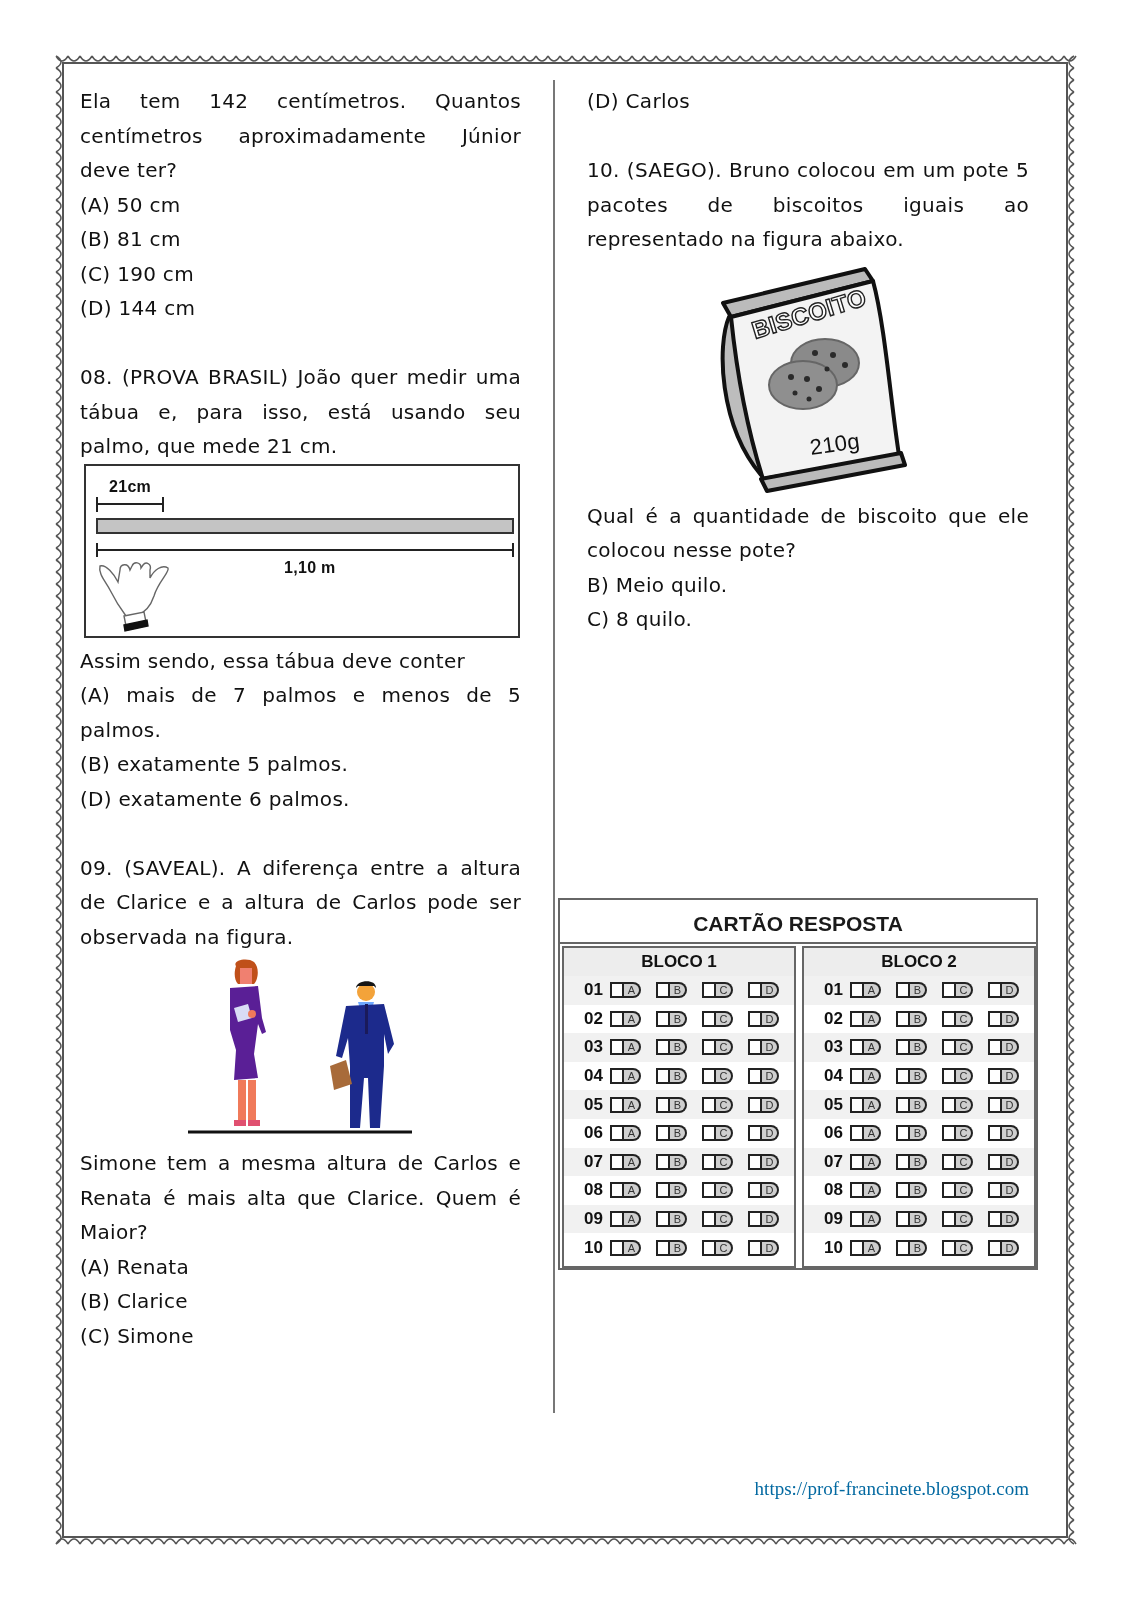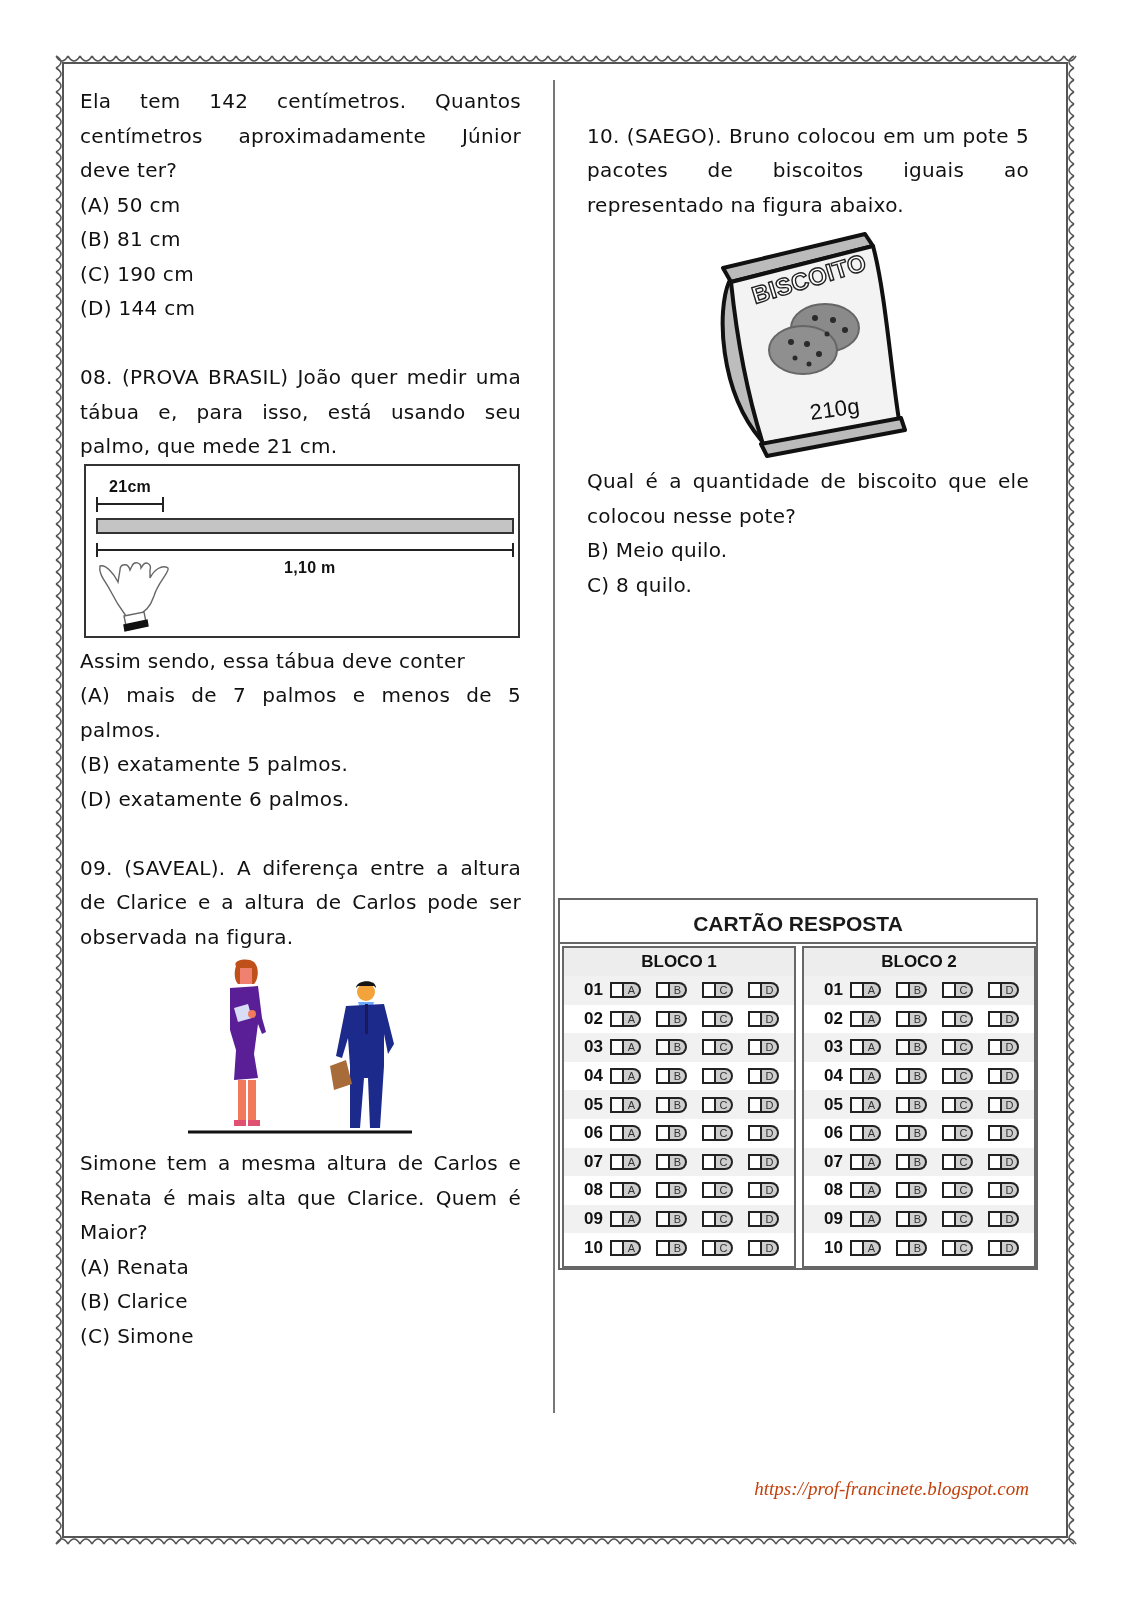--- a/index.html
+++ b/index.html
@@ -22,21 +22,21 @@
   .bloco{position:absolute;top:46px;width:234px;height:322px;border:2px solid #666;box-sizing:border-box;}
   .bloco1{left:2px;}
   .bloco2{left:242px;}
   .bloco-title{height:28px;line-height:28px;text-align:center;font-family:"Liberation Sans",sans-serif;font-weight:bold;font-size:17px;background:#ededed;}
   .row{height:28.6px;display:flex;align-items:center;padding-left:20px;}
   .row:nth-child(odd){background:#f1f1f1;}
   .rnum{font-family:"Liberation Sans",sans-serif;font-weight:bold;font-size:17px;width:32px;}
   .bubble{display:inline-flex;align-items:center;margin-right:15px;}
   .bubble .sq{width:14px;height:16px;border:2px solid #222;box-sizing:border-box;background:#fff;}
   .bubble .cap{height:16px;width:17px;border:2px solid #222;border-left:none;border-radius:0 10px 10px 0;box-sizing:border-box;background:#cfcfcf;font-family:"Liberation Sans",sans-serif;font-size:11px;line-height:12px;text-align:center;color:#333;}
-  .footer-url{position:absolute;right:102px;top:1478px;font-family:"Liberation Serif",serif;font-size:19px;color:#c2410c;font-style:italic;}
+  .footer-url{position:absolute;right:102px;top:1478px;font-family:"Liberation Serif",serif;font-size:19px;color:#0369a1;}
   svg{display:block;}
 </style>
 </head>
 <body>
 
 <svg class="frame-outer" width="1030" height="1500" viewBox="0 0 1030 1500" style="position:absolute;left:50px;top:50px;">
   <g id="scallops" fill="none" stroke="#555" stroke-width="1.5">
       <path d="M6 6 q6 10 12 0 M18 6 q6 10 12 0 M30 6 q6 10 12 0 M42 6 q6 10 12 0 M54 6 q6 10 12 0 M66 6 q6 10 12 0 M78 6 q6 10 12 0 M90 6 q6 10 12 0 M102 6 q6 10 12 0 M114 6 q6 10 12 0 M126 6 q6 10 12 0 M138 6 q6 10 12 0 M150 6 q6 10 12 0 M162 6 q6 10 12 0 M174 6 q6 10 12 0 M186 6 q6 10 12 0 M198 6 q6 10 12 0 M210 6 q6 10 12 0 M222 6 q6 10 12 0 M234 6 q6 10 12 0 M246 6 q6 10 12 0 M258 6 q6 10 12 0 M270 6 q6 10 12 0 M282 6 q6 10 12 0 M294 6 q6 10 12 0 M306 6 q6 10 12 0 M318 6 q6 10 12 0 M330 6 q6 10 12 0 M342 6 q6 10 12 0 M354 6 q6 10 12 0 M366 6 q6 10 12 0 M378 6 q6 10 12 0 M390 6 q6 10 12 0 M402 6 q6 10 12 0 M414 6 q6 10 12 0 M426 6 q6 10 12 0 M438 6 q6 10 12 0 M450 6 q6 10 12 0 M462 6 q6 10 12 0 M474 6 q6 10 12 0 M486 6 q6 10 12 0 M498 6 q6 10 12 0 M510 6 q6 10 12 0 M522 6 q6 10 12 0 M534 6 q6 10 12 0 M546 6 q6 10 12 0 M558 6 q6 10 12 0 M570 6 q6 10 12 0 M582 6 q6 10 12 0 M594 6 q6 10 12 0 M606 6 q6 10 12 0 M618 6 q6 10 12 0 M630 6 q6 10 12 0 M642 6 q6 10 12 0 M654 6 q6 10 12 0 M666 6 q6 10 12 0 M678 6 q6 10 12 0 M690 6 q6 10 12 0 M702 6 q6 10 12 0 M714 6 q6 10 12 0 M726 6 q6 10 12 0 M738 6 q6 10 12 0 M750 6 q6 10 12 0 M762 6 q6 10 12 0 M774 6 q6 10 12 0 M786 6 q6 10 12 0 M798 6 q6 10 12 0 M810 6 q6 10 12 0 M822 6 q6 10 12 0 M834 6 q6 10 12 0 M846 6 q6 10 12 0 M858 6 q6 10 12 0 M870 6 q6 10 12 0 M882 6 q6 10 12 0 M894 6 q6 10 12 0 M906 6 q6 10 12 0 M918 6 q6 10 12 0 M930 6 q6 10 12 0 M942 6 q6 10 12 0 M954 6 q6 10 12 0 M966 6 q6 10 12 0 M978 6 q6 10 12 0 M990 6 q6 10 12 0 M1002 6 q6 10 12 0 M1014 6 q6 10 12 0 M6 1494 q6 -10 12 0 M18 1494 q6 -10 12 0 M30 1494 q6 -10 12 0 M42 1494 q6 -10 12 0 M54 1494 q6 -10 12 0 M66 1494 q6 -10 12 0 M78 1494 q6 -10 12 0 M90 1494 q6 -10 12 0 M102 1494 q6 -10 12 0 M114 1494 q6 -10 12 0 M126 1494 q6 -10 12 0 M138 1494 q6 -10 12 0 M150 1494 q6 -10 12 0 M162 1494 q6 -10 12 0 M174 1494 q6 -10 12 0 M186 1494 q6 -10 12 0 M198 1494 q6 -10 12 0 M210 1494 q6 -10 12 0 M222 1494 q6 -10 12 0 M234 1494 q6 -10 12 0 M246 1494 q6 -10 12 0 M258 1494 q6 -10 12 0 M270 1494 q6 -10 12 0 M282 1494 q6 -10 12 0 M294 1494 q6 -10 12 0 M306 1494 q6 -10 12 0 M318 1494 q6 -10 12 0 M330 1494 q6 -10 12 0 M342 1494 q6 -10 12 0 M354 1494 q6 -10 12 0 M366 1494 q6 -10 12 0 M378 1494 q6 -10 12 0 M390 1494 q6 -10 12 0 M402 1494 q6 -10 12 0 M414 1494 q6 -10 12 0 M426 1494 q6 -10 12 0 M438 1494 q6 -10 12 0 M450 1494 q6 -10 12 0 M462 1494 q6 -10 12 0 M474 1494 q6 -10 12 0 M486 1494 q6 -10 12 0 M498 1494 q6 -10 12 0 M510 1494 q6 -10 12 0 M522 1494 q6 -10 12 0 M534 1494 q6 -10 12 0 M546 1494 q6 -10 12 0 M558 1494 q6 -10 12 0 M570 1494 q6 -10 12 0 M582 1494 q6 -10 12 0 M594 1494 q6 -10 12 0 M606 1494 q6 -10 12 0 M618 1494 q6 -10 12 0 M630 1494 q6 -10 12 0 M642 1494 q6 -10 12 0 M654 1494 q6 -10 12 0 M666 1494 q6 -10 12 0 M678 1494 q6 -10 12 0 M690 1494 q6 -10 12 0 M702 1494 q6 -10 12 0 M714 1494 q6 -10 12 0 M726 1494 q6 -10 12 0 M738 1494 q6 -10 12 0 M750 1494 q6 -10 12 0 M762 1494 q6 -10 12 0 M774 1494 q6 -10 12 0 M786 1494 q6 -10 12 0 M798 1494 q6 -10 12 0 M810 1494 q6 -10 12 0 M822 1494 q6 -10 12 0 M834 1494 q6 -10 12 0 M846 1494 q6 -10 12 0 M858 1494 q6 -10 12 0 M870 1494 q6 -10 12 0 M882 1494 q6 -10 12 0 M894 1494 q6 -10 12 0 M906 1494 q6 -10 12 0 M918 1494 q6 -10 12 0 M930 1494 q6 -10 12 0 M942 1494 q6 -10 12 0 M954 1494 q6 -10 12 0 M966 1494 q6 -10 12 0 M978 1494 q6 -10 12 0 M990 1494 q6 -10 12 0 M1002 1494 q6 -10 12 0 M1014 1494 q6 -10 12 0 M6 6 q10 6 0 12 M6 18 q10 6 0 12 M6 30 q10 6 0 12 M6 42 q10 6 0 12 M6 54 q10 6 0 12 M6 66 q10 6 0 12 M6 78 q10 6 0 12 M6 90 q10 6 0 12 M6 102 q10 6 0 12 M6 114 q10 6 0 12 M6 126 q10 6 0 12 M6 138 q10 6 0 12 M6 150 q10 6 0 12 M6 162 q10 6 0 12 M6 174 q10 6 0 12 M6 186 q10 6 0 12 M6 198 q10 6 0 12 M6 210 q10 6 0 12 M6 222 q10 6 0 12 M6 234 q10 6 0 12 M6 246 q10 6 0 12 M6 258 q10 6 0 12 M6 270 q10 6 0 12 M6 282 q10 6 0 12 M6 294 q10 6 0 12 M6 306 q10 6 0 12 M6 318 q10 6 0 12 M6 330 q10 6 0 12 M6 342 q10 6 0 12 M6 354 q10 6 0 12 M6 366 q10 6 0 12 M6 378 q10 6 0 12 M6 390 q10 6 0 12 M6 402 q10 6 0 12 M6 414 q10 6 0 12 M6 426 q10 6 0 12 M6 438 q10 6 0 12 M6 450 q10 6 0 12 M6 462 q10 6 0 12 M6 474 q10 6 0 12 M6 486 q10 6 0 12 M6 498 q10 6 0 12 M6 510 q10 6 0 12 M6 522 q10 6 0 12 M6 534 q10 6 0 12 M6 546 q10 6 0 12 M6 558 q10 6 0 12 M6 570 q10 6 0 12 M6 582 q10 6 0 12 M6 594 q10 6 0 12 M6 606 q10 6 0 12 M6 618 q10 6 0 12 M6 630 q10 6 0 12 M6 642 q10 6 0 12 M6 654 q10 6 0 12 M6 666 q10 6 0 12 M6 678 q10 6 0 12 M6 690 q10 6 0 12 M6 702 q10 6 0 12 M6 714 q10 6 0 12 M6 726 q10 6 0 12 M6 738 q10 6 0 12 M6 750 q10 6 0 12 M6 762 q10 6 0 12 M6 774 q10 6 0 12 M6 786 q10 6 0 12 M6 798 q10 6 0 12 M6 810 q10 6 0 12 M6 822 q10 6 0 12 M6 834 q10 6 0 12 M6 846 q10 6 0 12 M6 858 q10 6 0 12 M6 870 q10 6 0 12 M6 882 q10 6 0 12 M6 894 q10 6 0 12 M6 906 q10 6 0 12 M6 918 q10 6 0 12 M6 930 q10 6 0 12 M6 942 q10 6 0 12 M6 954 q10 6 0 12 M6 966 q10 6 0 12 M6 978 q10 6 0 12 M6 990 q10 6 0 12 M6 1002 q10 6 0 12 M6 1014 q10 6 0 12 M6 1026 q10 6 0 12 M6 1038 q10 6 0 12 M6 1050 q10 6 0 12 M6 1062 q10 6 0 12 M6 1074 q10 6 0 12 M6 1086 q10 6 0 12 M6 1098 q10 6 0 12 M6 1110 q10 6 0 12 M6 1122 q10 6 0 12 M6 1134 q10 6 0 12 M6 1146 q10 6 0 12 M6 1158 q10 6 0 12 M6 1170 q10 6 0 12 M6 1182 q10 6 0 12 M6 1194 q10 6 0 12 M6 1206 q10 6 0 12 M6 1218 q10 6 0 12 M6 1230 q10 6 0 12 M6 1242 q10 6 0 12 M6 1254 q10 6 0 12 M6 1266 q10 6 0 12 M6 1278 q10 6 0 12 M6 1290 q10 6 0 12 M6 1302 q10 6 0 12 M6 1314 q10 6 0 12 M6 1326 q10 6 0 12 M6 1338 q10 6 0 12 M6 1350 q10 6 0 12 M6 1362 q10 6 0 12 M6 1374 q10 6 0 12 M6 1386 q10 6 0 12 M6 1398 q10 6 0 12 M6 1410 q10 6 0 12 M6 1422 q10 6 0 12 M6 1434 q10 6 0 12 M6 1446 q10 6 0 12 M6 1458 q10 6 0 12 M6 1470 q10 6 0 12 M6 1482 q10 6 0 12 M1024 6 q-10 6 0 12 M1024 18 q-10 6 0 12 M1024 30 q-10 6 0 12 M1024 42 q-10 6 0 12 M1024 54 q-10 6 0 12 M1024 66 q-10 6 0 12 M1024 78 q-10 6 0 12 M1024 90 q-10 6 0 12 M1024 102 q-10 6 0 12 M1024 114 q-10 6 0 12 M1024 126 q-10 6 0 12 M1024 138 q-10 6 0 12 M1024 150 q-10 6 0 12 M1024 162 q-10 6 0 12 M1024 174 q-10 6 0 12 M1024 186 q-10 6 0 12 M1024 198 q-10 6 0 12 M1024 210 q-10 6 0 12 M1024 222 q-10 6 0 12 M1024 234 q-10 6 0 12 M1024 246 q-10 6 0 12 M1024 258 q-10 6 0 12 M1024 270 q-10 6 0 12 M1024 282 q-10 6 0 12 M1024 294 q-10 6 0 12 M1024 306 q-10 6 0 12 M1024 318 q-10 6 0 12 M1024 330 q-10 6 0 12 M1024 342 q-10 6 0 12 M1024 354 q-10 6 0 12 M1024 366 q-10 6 0 12 M1024 378 q-10 6 0 12 M1024 390 q-10 6 0 12 M1024 402 q-10 6 0 12 M1024 414 q-10 6 0 12 M1024 426 q-10 6 0 12 M1024 438 q-10 6 0 12 M1024 450 q-10 6 0 12 M1024 462 q-10 6 0 12 M1024 474 q-10 6 0 12 M1024 486 q-10 6 0 12 M1024 498 q-10 6 0 12 M1024 510 q-10 6 0 12 M1024 522 q-10 6 0 12 M1024 534 q-10 6 0 12 M1024 546 q-10 6 0 12 M1024 558 q-10 6 0 12 M1024 570 q-10 6 0 12 M1024 582 q-10 6 0 12 M1024 594 q-10 6 0 12 M1024 606 q-10 6 0 12 M1024 618 q-10 6 0 12 M1024 630 q-10 6 0 12 M1024 642 q-10 6 0 12 M1024 654 q-10 6 0 12 M1024 666 q-10 6 0 12 M1024 678 q-10 6 0 12 M1024 690 q-10 6 0 12 M1024 702 q-10 6 0 12 M1024 714 q-10 6 0 12 M1024 726 q-10 6 0 12 M1024 738 q-10 6 0 12 M1024 750 q-10 6 0 12 M1024 762 q-10 6 0 12 M1024 774 q-10 6 0 12 M1024 786 q-10 6 0 12 M1024 798 q-10 6 0 12 M1024 810 q-10 6 0 12 M1024 822 q-10 6 0 12 M1024 834 q-10 6 0 12 M1024 846 q-10 6 0 12 M1024 858 q-10 6 0 12 M1024 870 q-10 6 0 12 M1024 882 q-10 6 0 12 M1024 894 q-10 6 0 12 M1024 906 q-10 6 0 12 M1024 918 q-10 6 0 12 M1024 930 q-10 6 0 12 M1024 942 q-10 6 0 12 M1024 954 q-10 6 0 12 M1024 966 q-10 6 0 12 M1024 978 q-10 6 0 12 M1024 990 q-10 6 0 12 M1024 1002 q-10 6 0 12 M1024 1014 q-10 6 0 12 M1024 1026 q-10 6 0 12 M1024 1038 q-10 6 0 12 M1024 1050 q-10 6 0 12 M1024 1062 q-10 6 0 12 M1024 1074 q-10 6 0 12 M1024 1086 q-10 6 0 12 M1024 1098 q-10 6 0 12 M1024 1110 q-10 6 0 12 M1024 1122 q-10 6 0 12 M1024 1134 q-10 6 0 12 M1024 1146 q-10 6 0 12 M1024 1158 q-10 6 0 12 M1024 1170 q-10 6 0 12 M1024 1182 q-10 6 0 12 M1024 1194 q-10 6 0 12 M1024 1206 q-10 6 0 12 M1024 1218 q-10 6 0 12 M1024 1230 q-10 6 0 12 M1024 1242 q-10 6 0 12 M1024 1254 q-10 6 0 12 M1024 1266 q-10 6 0 12 M1024 1278 q-10 6 0 12 M1024 1290 q-10 6 0 12 M1024 1302 q-10 6 0 12 M1024 1314 q-10 6 0 12 M1024 1326 q-10 6 0 12 M1024 1338 q-10 6 0 12 M1024 1350 q-10 6 0 12 M1024 1362 q-10 6 0 12 M1024 1374 q-10 6 0 12 M1024 1386 q-10 6 0 12 M1024 1398 q-10 6 0 12 M1024 1410 q-10 6 0 12 M1024 1422 q-10 6 0 12 M1024 1434 q-10 6 0 12 M1024 1446 q-10 6 0 12 M1024 1458 q-10 6 0 12 M1024 1470 q-10 6 0 12 M1024 1482 q-10 6 0 12 "></path>
     </g>
 </svg>
@@ -113,20 +113,21 @@
       <line x1="0" y1="174" x2="224" y2="174" stroke="#111" stroke-width="3"></line>
     </svg>
   </div>
   <p class="p">Simone tem a mesma altura de Carlos e Renata é mais alta que Clarice. Quem é Maior?</p>
   <div>(A) Renata</div>
   <div>(B) Clarice</div>
   <div>(C) Simone</div>
 </div>
 
 <div class="col col-right">
+  <div>(D) Carlos</div>
   <div class="gap"></div>
   <p class="p">10. (SAEGO). Bruno colocou em um pote 5 pacotes de biscoitos iguais ao representado na figura abaixo.</p>
   <div class="fig-bag">
     <svg width="200" height="230" viewBox="0 0 200 230">
       <g>
         <path d="M8 38 L150 4 L158 16 L16 52 Z" fill="#bbb" stroke="#111" stroke-width="4" stroke-linejoin="round"></path>
         <path d="M14 52 C2 80 4 160 46 210 L60 198 C34 160 30 90 42 60 Z" fill="#bdbdbd" stroke="#111" stroke-width="4" stroke-linejoin="round"></path>
         <path d="M16 52 L158 16 C170 60 176 140 184 190 L48 214 C34 170 22 110 16 52 Z" fill="#f3f3f3" stroke="#111" stroke-width="4" stroke-linejoin="round"></path>
         <path d="M46 214 L186 188 L190 200 L52 226 Z" fill="#bbb" stroke="#111" stroke-width="4" stroke-linejoin="round"></path>
         <text x="40" y="74" transform="rotate(-17 40 74)" font-family="Liberation Sans, sans-serif" font-weight="bold" font-size="24" fill="#fff" stroke="#222" stroke-width="1.4">BISCOITO</text>

